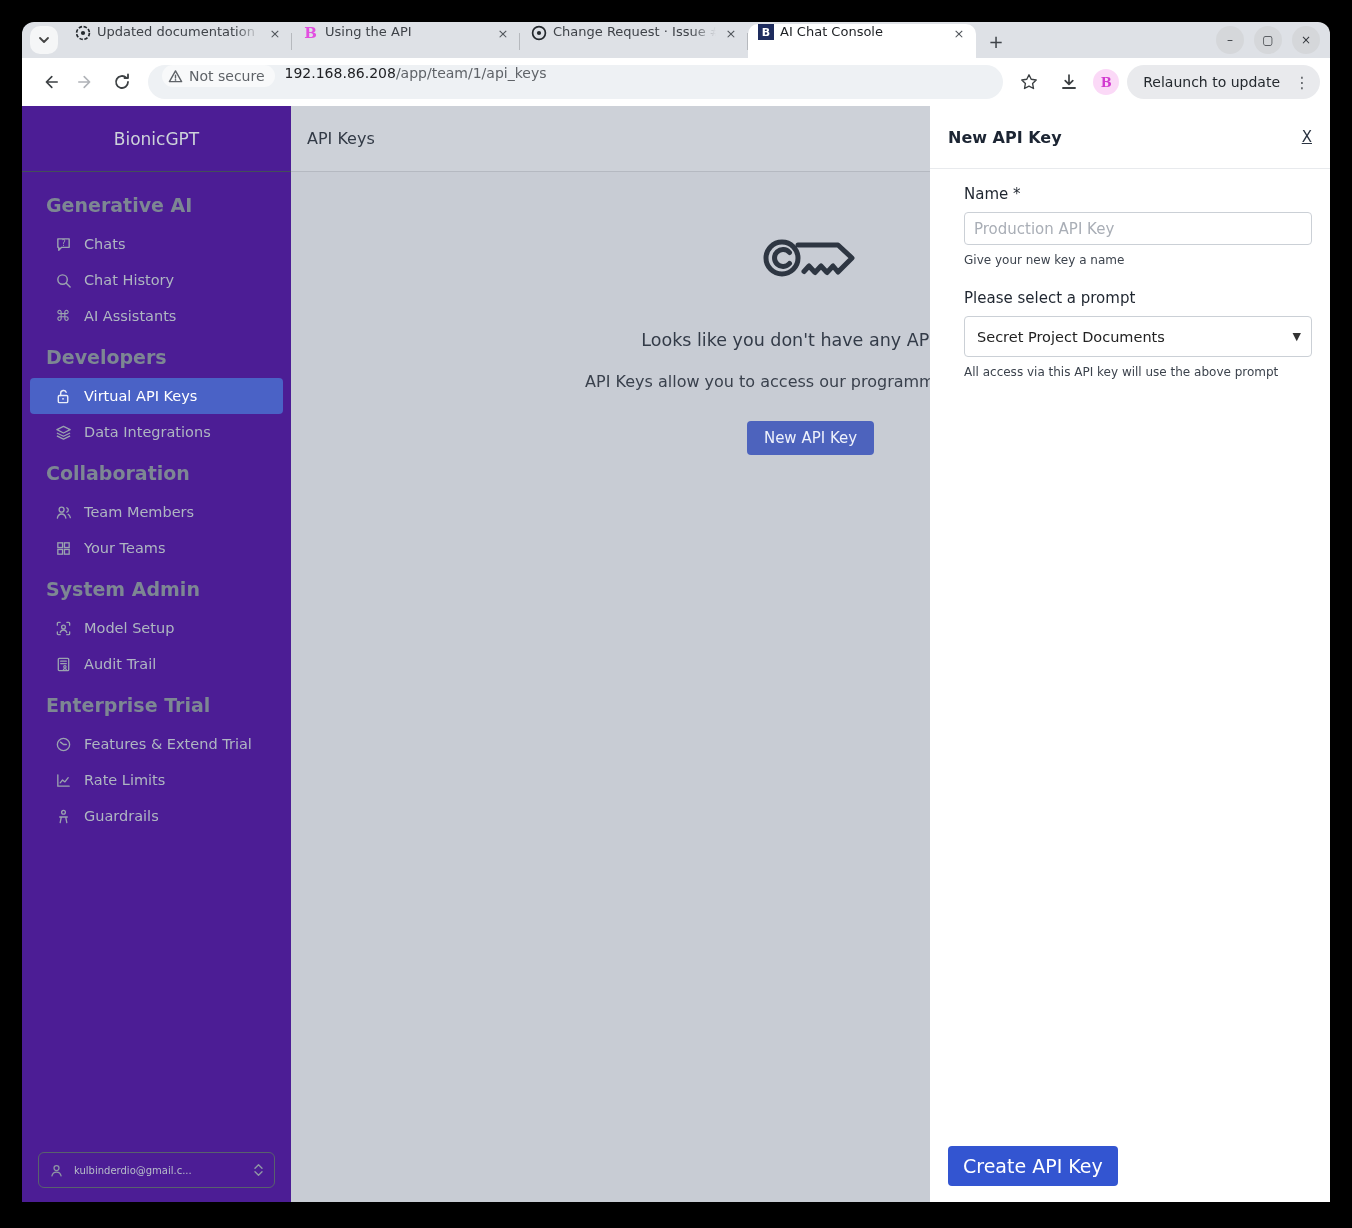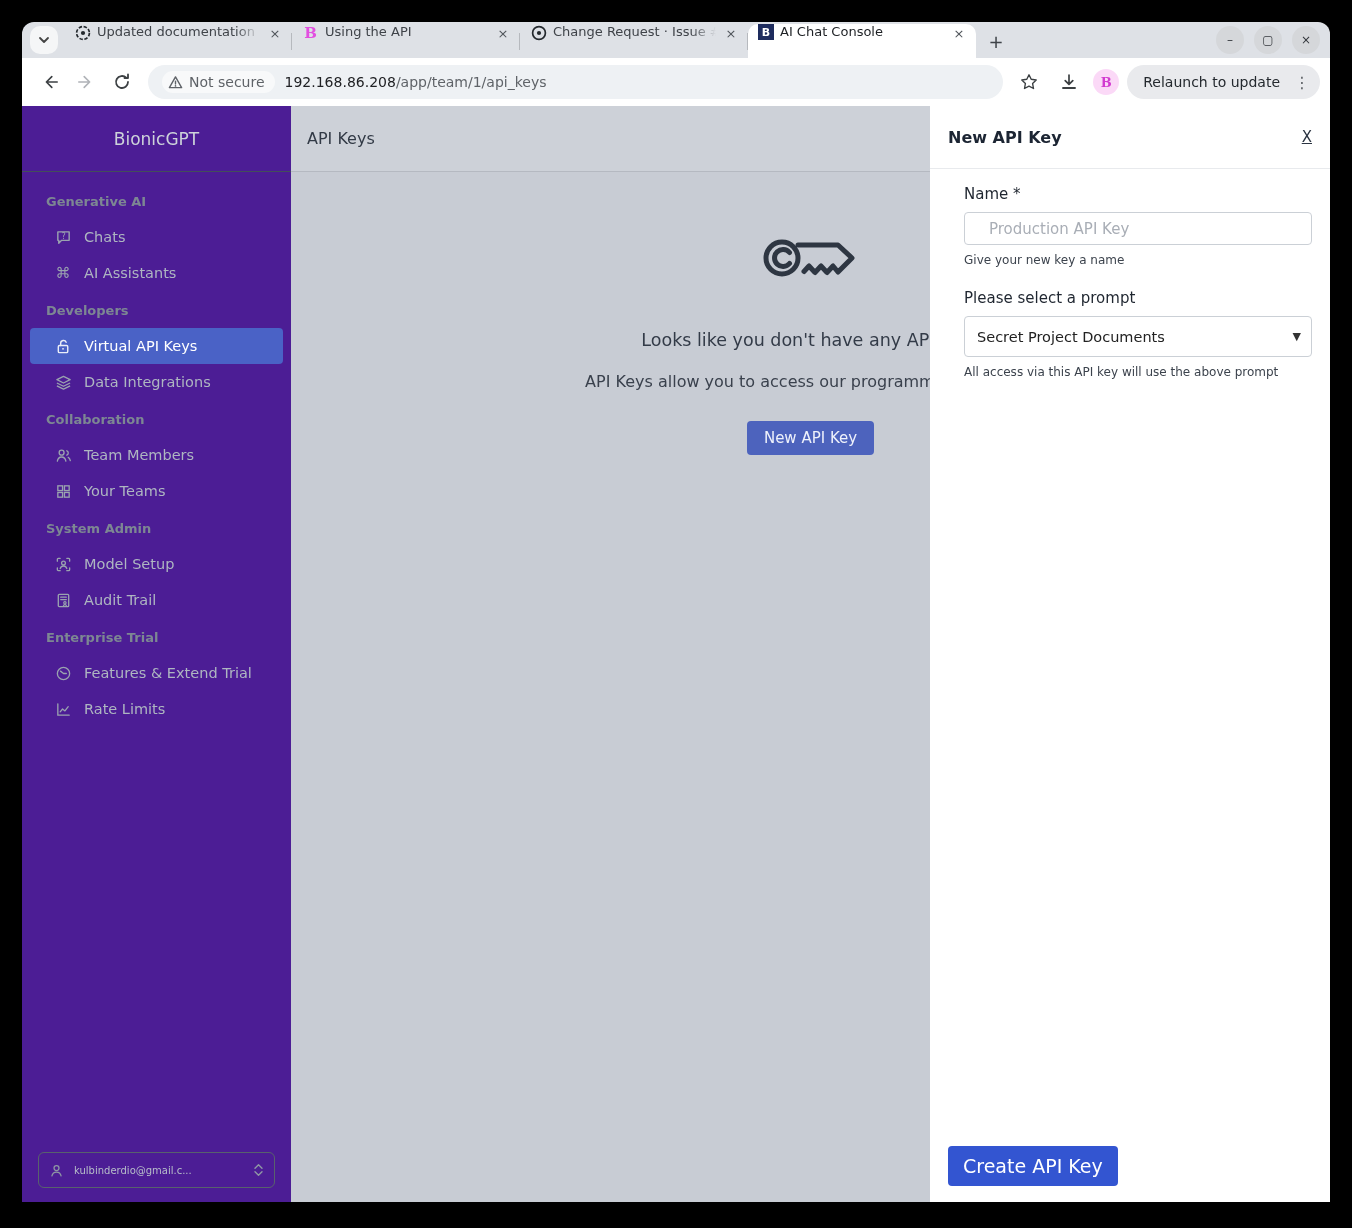--- a/index.html
+++ b/index.html
@@ -19,38 +19,38 @@
   .fav.pinkB { color:#e24fe0; font-weight:bold; font-size:15px; font-family:"DejaVu Serif","Liberation Serif",serif; }
   .fav.navyB { background:#1e2c5e; color:#fff; width:16px; height:16px; font-size:11px; font-weight:bold; display:flex; align-items:center; justify-content:center; }
   .newtab { width:28px; height:28px; margin:0 0 3px 6px; display:flex; align-items:center; justify-content:center; font-size:18px; color:#3f4349; border-radius:50%; }
   .win-controls { position:absolute; right:10px; top:4px; display:flex; gap:10px; }
   .win-btn { width:28px; height:28px; border-radius:50%; background:#d5d7da; color:#33373c; display:flex; align-items:center; justify-content:center; font-size:12px; }
 
   
   .toolbar { height:48px; background:#fff; display:flex; align-items:center; padding:0 10px 0 12px; gap:4px; flex:none; }
   .nav-ic { width:32px; height:32px; display:flex; align-items:center; justify-content:center; color:#3c4043; border-radius:50%; flex:none; }
   .nav-ic.dim { color:#b0b3b8; }
-  .omnibox { flex:1; height:34px; background:#eef1f4; border-radius:17px; display:flex; align-items:center; padding:0 14px; margin:12px 6px; min-width:0; }
+  .omnibox { flex:1; height:34px; background:#eef1f4; border-radius:17px; display:flex; align-items:flex-start; padding:0 14px; margin:12px 6px; min-width:0; }
   .chip { display:flex; align-items:center; gap:6px; background:#f8f9fa; border-radius:12px; padding:3px 10px 3px 6px; color:#5f6368; font-size:14px; white-space:nowrap; }
   .url { font-size:14px; margin-left:10px; white-space:nowrap; overflow:hidden; }
   .url .host { color:#202124; }
   .url .path { color:#5f6368; }
   .tb-right { display:flex; align-items:center; gap:8px; flex:none; }
   .ext-b { width:26px; height:26px; border-radius:50%; background:#fbd9f7; color:#d23bd0; font-weight:bold; font-size:13px; display:flex; align-items:center; justify-content:center; font-family:"DejaVu Serif","Liberation Serif",serif; }
   .relaunch { background:#e9eaed; border-radius:17px; height:34px; display:flex; align-items:center; padding:0 6px 0 16px; font-size:14px; color:#24292e; gap:10px; }
   .kebab { color:#5f6368; font-size:16px; padding:0 4px; }
 
   
   .app { flex:1; display:flex; position:relative; min-height:0; }
 
   
   .sidebar { width:269px; background:#4c1d95; color:#aeb6c1; display:flex; flex-direction:column; flex:none; }
   .brand { height:66px; display:flex; align-items:center; justify-content:center; color:#cdd3da; font-size:17px; border-bottom:1px solid #444e5a; flex:none; }
   .nav { padding:10px 0 0 0; flex:1; overflow:hidden; }
-  .sec-head { font-size:13px; font-weight:bold; color:#7d8793; padding:12px 24px 10px 24px; }
+  .sec-head { font-size:19px; font-weight:bold; color:#7d8793; padding:12px 24px 10px 24px; }
   .nav-item { display:flex; align-items:center; gap:12px; padding:9px 24px; font-size:14.5px; margin:0 8px; border-radius:4px; }
   .nav-item .ic { width:18px; height:18px; flex:none; display:flex; align-items:center; justify-content:center; color:#9aa3af; }
   .nav-item.selected { background:#4a62c6; color:#fff; }
   .nav-item.selected .ic { color:#e9edf8; }
   .user-box { margin:0 16px 14px 16px; border:1px solid #58616d; border-radius:6px; height:36px; display:flex; align-items:center; gap:10px; padding:0 10px; color:#b7bec9; font-size:10px; flex:none; }
   .user-box .uemail { flex:1; white-space:nowrap; overflow:hidden; }
 
   
   .main { flex:1; background:#c8ccd4; display:flex; flex-direction:column; min-width:0; position:relative; }
   .main-head { height:66px; background:#cdd1d8; border-bottom:1px solid #b5b9c1; display:flex; align-items:center; padding:0 16px; font-size:16px; color:#323a46; flex:none; }
@@ -60,21 +60,21 @@
   .empty-sub { font-size:16px; color:#3a414d; margin-bottom:30px; white-space:nowrap; }
   .btn-new { background:#4d63bd; color:#eef1fb; border:none; font-size:15px; padding:8px 17px; border-radius:4px; font-family:inherit; }
 
   
   .panel { position:absolute; top:0; right:0; bottom:0; width:400px; background:#fff; z-index:5; display:flex; flex-direction:column; }
   .panel-head { height:63px; display:flex; align-items:center; justify-content:space-between; padding:0 18px; border-bottom:1px solid #e8eaed; flex:none; }
   .panel-title { font-size:16px; font-weight:bold; color:#1c2533; }
   .panel-x { font-size:15px; color:#2b3442; text-decoration:underline; }
   .panel-body { padding:16px 18px; flex:1;margin-left:16px; }
   .f-label { font-size:15px; color:#1f2630; margin-bottom:9px; }
-  .f-input { width:100%; height:33px; border:1px solid #cbd0d6; border-radius:4px; padding:0 24px; font-size:15px; color:#333; font-family:inherit; background:#fff; }
+  .f-input { width:100%; height:33px; border:1px solid #cbd0d6; border-radius:4px; padding:0 9px; font-size:15px; color:#333; font-family:inherit; background:#fff; }
   .f-input::placeholder { color:#a9aeb6; }
   .f-help { font-size:12px; color:#3c434d; margin-top:8px; }
   .f-select { width:100%; height:41px; border:1px solid #cbd0d6; border-radius:4px; padding:0 10px 0 12px; font-size:14.5px; color:#222; display:flex; align-items:center; justify-content:space-between; background:#fff; }
   .f-select .caret { color:#333; font-size:11px; }
   .gap1 { height:22px; }
   .panel-foot { padding:0 18px 16px 18px; flex:none; }
   .btn-create { background:#3355d1; color:#fff; border:none; font-size:19px; padding:9px 15px; border-radius:4px; font-family:inherit; }
 
   svg { display:block; }
 </style>
@@ -194,20 +194,29 @@
         <div class="sec-head">Generative AI</div>
         <div class="nav-item">
           <span class="ic">
               <svg width="17" height="17" viewBox="0 0 18 18">
                 <path d="M3 3h12v9H7l-3 3v-3H3z" fill="none" stroke="currentColor" stroke-width="1.5" stroke-linejoin="round"></path>
                 <text x="7" y="10.5" font-size="8.5" fill="currentColor" stroke="none" font-family="inherit">?</text>
               </svg>
             </span>
           <span>Chats</span>
         </div>
+        <div class="nav-item">
+          <span class="ic">
+              <svg width="17" height="17" viewBox="0 0 18 18">
+                <circle cx="8" cy="8" r="5" fill="none" stroke="currentColor" stroke-width="1.5"></circle>
+                <path d="M12 12l4 4" stroke="currentColor" stroke-width="1.5" stroke-linecap="round"></path>
+              </svg>
+            </span>
+          <span>Chat History</span>
+        </div>
 
         <div class="nav-item">
           <span class="ic" style="font-size:15px">⌘</span>
           <span>AI Assistants</span>
         </div>
 
         <div class="sec-head">Developers</div>
         <div class="nav-item selected">
           <span class="ic">
               <svg width="17" height="17" viewBox="0 0 18 18">
@@ -285,20 +294,29 @@
           <span>Features &amp; Extend Trial</span>
         </div>
         <div class="nav-item">
           <span class="ic">
               <svg width="17" height="17" viewBox="0 0 18 18">
                 <path d="M3 3v12h12" fill="none" stroke="currentColor" stroke-width="1.4" stroke-linecap="round"></path>
                 <path d="M5.5 11.5l2.5-3 2.5 2 3.5-4.5" fill="none" stroke="currentColor" stroke-width="1.4" stroke-linecap="round" stroke-linejoin="round"></path>
               </svg>
             </span>
           <span>Rate Limits</span>
+        </div>
+        <div class="nav-item">
+          <span class="ic">
+              <svg width="17" height="17" viewBox="0 0 18 18">
+                <circle cx="9" cy="4.5" r="2" fill="none" stroke="currentColor" stroke-width="1.4"></circle>
+                <path d="M5.5 15.5l1.2-6h4.6l1.2 6M5 9.5h8" fill="none" stroke="currentColor" stroke-width="1.4" stroke-linecap="round" stroke-linejoin="round"></path>
+              </svg>
+            </span>
+          <span>Guardrails</span>
         </div>
       </div>
 
       <div class="user-box">
         <svg width="15" height="15" viewBox="0 0 18 18">
             <circle cx="9" cy="6" r="3" fill="none" stroke="#8f98a4" stroke-width="1.5"></circle>
             <path d="M3.5 15.5c.7-3.2 3-4.7 5.5-4.7s4.8 1.5 5.5 4.7" fill="none" stroke="#8f98a4" stroke-width="1.5" stroke-linecap="round"></path>
           </svg>
         <span class="uemail">kulbinderdio@gmail.c...</span>
         <svg width="11" height="14" viewBox="0 0 12 16">

